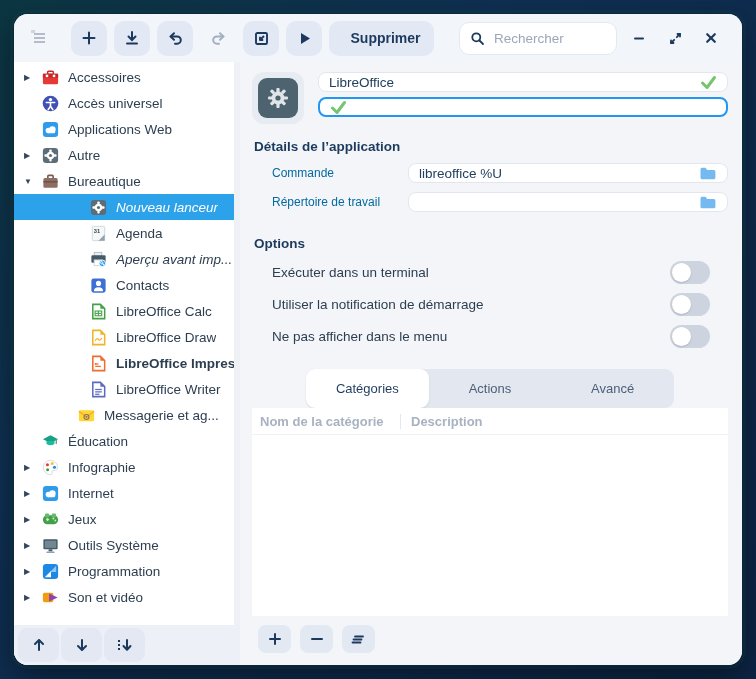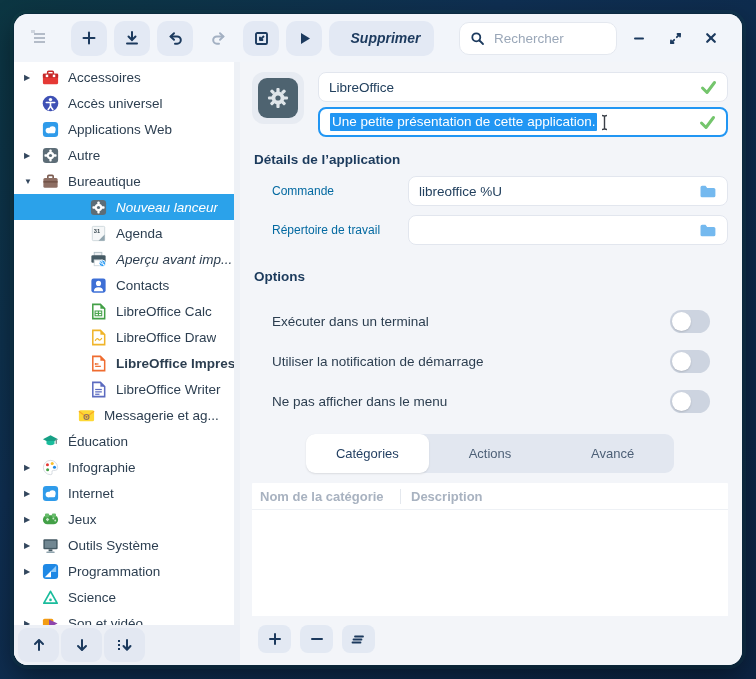--- a/index.html
+++ b/index.html
@@ -13,21 +13,21 @@
     position:absolute;inset:14px;background:#f3f5f9;border-radius:14px;overflow:hidden;
     display:flex;flex-direction:column;
     box-shadow:0 0 0 1px rgba(10,40,60,.6),0 0 0 4px rgba(20,80,80,.18),0 10px 28px rgba(0,0,0,.45);
   }
   
   .toolbar{flex:0 0 48px;background:#f2f5fa;display:flex;align-items:center;padding:0 16px;gap:7px;}
   .appmark{width:24px;height:20px;margin-right:14px;display:flex;align-items:center;justify-content:center;}
   .tbtn{height:35px;min-width:36px;border:none;border-radius:10px;background:#e3e9f4;color:#1c3a5e;
         display:flex;align-items:center;justify-content:center;gap:8px;padding:0 9px;cursor:default;}
   .tbtn.flat{background:transparent;}
-  .tbtn.pill{padding:0 14px;font-size:14px;font-weight:600;color:#1c3a5e;font-style:italic;}
+  .tbtn.pill{padding:0 14px;font-size:14px;font-weight:600;color:#1c3a5e;}
   .tbtn svg{display:block;}
   .search{margin-left:18px;display:flex;align-items:center;background:#fff;border:1px solid #e4e8ef;
           border-radius:10px;height:31px;padding:0 10px;width:150px;gap:7px;}
   .search input{border:none;outline:none;width:110px;font-size:13.5px;color:#33475e;background:transparent;
           font-family:"Liberation Sans",sans-serif;}
   .search input::placeholder{color:#9aa7b8;}
   .winctl{margin-left:auto;display:flex;align-items:center;gap:6px;}
   .wbtn{width:30px;height:30px;border:none;background:transparent;color:#1c3a5e;display:flex;
         align-items:center;justify-content:center;border-radius:8px;}
   
@@ -46,39 +46,39 @@
   .side-bottom{flex:0 0 40px;background:#edf0f6;display:flex;align-items:center;gap:2px;padding:0 4px;z-index:2;}
   .sbbtn{width:41px;height:34px;border:none;border-radius:9px;background:#e3e8f2;color:#1c3a5e;
          display:flex;align-items:center;justify-content:center;}
   
   .main{flex:1;display:flex;flex-direction:column;padding:10px 14px 12px 12px;min-width:0;background:#f3f5f9;}
   .header-row{display:flex;gap:14px;}
   .appicon-btn{width:52px;height:52px;border-radius:12px;background:#e7ebf2;border:none;flex:none;
                display:flex;align-items:center;justify-content:center;}
   .appicon-inner{width:40px;height:40px;border-radius:9px;background:#4e6370;display:flex;align-items:center;justify-content:center;}
   .fields{flex:1;display:flex;flex-direction:column;gap:5px;min-width:0;}
-  .field{height:30px;background:#fff;border:1px solid #e2e6ee;border-radius:8px;display:flex;align-items:center;
+  .field{height:20px;background:#fff;border:1px solid #e2e6ee;border-radius:8px;display:flex;align-items:center;
          padding:0 10px;font-size:13.5px;color:#22405e;box-sizing:border-box;}
   .field .grow{flex:1;display:flex;align-items:center;min-width:0;}
   .field.focused{border:2px solid #2196f3;}
   .seltext{background:#2196f3;color:#fff;padding:1px 2px 2px 2px;border-radius:1px;}
   .caret{margin-left:3px;display:flex;align-items:center;}
   .section-title{font-weight:bold;color:#1b3a5c;font-size:13.5px;margin:15px 0 9px 2px;}
   .form-row{display:flex;align-items:center;margin:0 0 9px 20px;}
   .form-label{width:136px;flex:none;font-size:12px;color:#0369a1;}
   .form-row .field{flex:1;}
-  .opt-row{display:flex;align-items:center;justify-content:space-between;margin:16px 18px 8px 20px;height:24px;}
+  .opt-row{display:flex;align-items:center;justify-content:space-between;margin:0 18px 8px 20px;height:24px;}
   .opt-label{font-size:13.5px;color:#2c3e50;}
   .toggle{width:40px;height:23px;border-radius:12px;background:#cdd4e0;position:relative;flex:none;}
   .knob{position:absolute;left:2px;top:2px;width:19px;height:19px;border-radius:50%;background:#fff;
         box-shadow:0 1px 2px rgba(0,0,0,.15);}
   .tabs{width:368px;margin:13px auto 0;background:#e2e7f0;border-radius:9px;display:flex;height:39px;flex:none;}
   .tab{flex:1;display:flex;align-items:center;justify-content:center;font-size:13px;color:#4c5f76;border-radius:9px;}
   .tab.active{background:#fff;color:#1f3c5f;font-weight:400;box-shadow:0 1px 2px rgba(0,0,0,.10);}
-  .table{margin-top:10px;background:#fff;display:flex;flex-direction:column;flex:1;min-height:0;border-radius:1px;}
+  .table{background:#fff;display:flex;flex-direction:column;flex:1;min-height:0;border-radius:1px;}
   .thead{display:flex;height:26px;align-items:center;border-bottom:1px solid #eef1f5;color:#a8b2c0;
          font-weight:bold;font-size:13px;flex:none;}
   .th-cat{width:140px;padding-left:8px;flex:none;}
   .colsep{width:1px;height:15px;background:#e4e8ee;flex:none;}
   .th-desc{padding-left:10px;}
   .tbody{flex:1;background:#fff;}
   .actions{display:flex;gap:9px;padding:9px 0 0 6px;flex:none;}
   .abtn{width:33px;height:28px;border:none;border-radius:8px;background:#e3e9f3;color:#1c3a5e;
         display:flex;align-items:center;justify-content:center;}
 </style>
@@ -455,30 +455,20 @@
             <span class="sicon">
               <svg width="19" height="19" viewBox="0 0 20 20">
                 <rect x="2" y="2" width="16" height="16" rx="3.4" fill="#1e88e5"></rect>
                 <path d="M4 16 L10.5 9.5 L10.5 16 z" fill="#fff"></path>
                 <path d="M16 4 L16 10.5 L9.5 10.5 z" fill="#90caf9"></path>
               </svg>
             </span>
             <span class="slabel">Programmation</span>
           </div>
           <div class="srow" style="padding-left: 8px;">
-            <span class="expander"></span>
-            <span class="sicon">
-              <svg width="19" height="19" viewBox="0 0 20 20">
-                <path d="M10 3.5 L17 16 H3 z" fill="none" stroke="#1abc9c" stroke-width="1.8" stroke-linejoin="round"></path>
-                <circle cx="10" cy="12.5" r="1.4" fill="#1abc9c"></circle>
-              </svg>
-            </span>
-            <span class="slabel">Science</span>
-          </div>
-          <div class="srow" style="padding-left: 8px;">
             <span class="expander">▶</span>
             <span class="sicon">
               <svg width="19" height="19" viewBox="0 0 20 20">
                 <rect x="2" y="5" width="11" height="10" rx="1.8" fill="#f39c12"></rect>
                 <path d="M8.5 5.8 L17.5 10 L8.5 14.2 z" fill="#8e44ad"></path>
               </svg>
             </span>
             <span class="slabel">Son et vidéo</span>
           </div>
         </div>
@@ -539,32 +529,20 @@
         <div class="fields">
           <div class="field">
             <span class="grow">
                 <span>LibreOffice</span>
               </span>
             <svg width="17" height="15" viewBox="0 0 17 15">
                 <path d="M2.5 8 L7 12.5 L14.5 2.5" stroke="#74c56c" stroke-width="3" fill="none" stroke-linecap="round" stroke-linejoin="round"></path>
               </svg>
           </div>
           <div class="field focused">
-            <span class="grow">
-              <span class="seltext">Une petite présentation de cette application.</span>
-              <span class="caret">
-                <svg width="9" height="17" viewBox="0 0 9 17">
-                    <g stroke="#3a3f47" stroke-width="1.4" fill="none">
-                      <path d="M2 1.5 q2.5 0 2.5 1.5 q0-1.5 2.5-1.5"></path>
-                      <path d="M2 15.5 q2.5 0 2.5-1.5 q0 1.5 2.5 1.5"></path>
-                      <line x1="4.5" y1="3" x2="4.5" y2="14"></line>
-                    </g>
-                  </svg>
-              </span>
-            </span>
             <svg width="17" height="15" viewBox="0 0 17 15">
                 <path d="M2.5 8 L7 12.5 L14.5 2.5" stroke="#74c56c" stroke-width="3" fill="none" stroke-linecap="round" stroke-linejoin="round"></path>
               </svg>
           </div>
         </div>
       </div>
 
       <div class="section-title">Détails de l’application</div>
 
       <div class="form-row">

